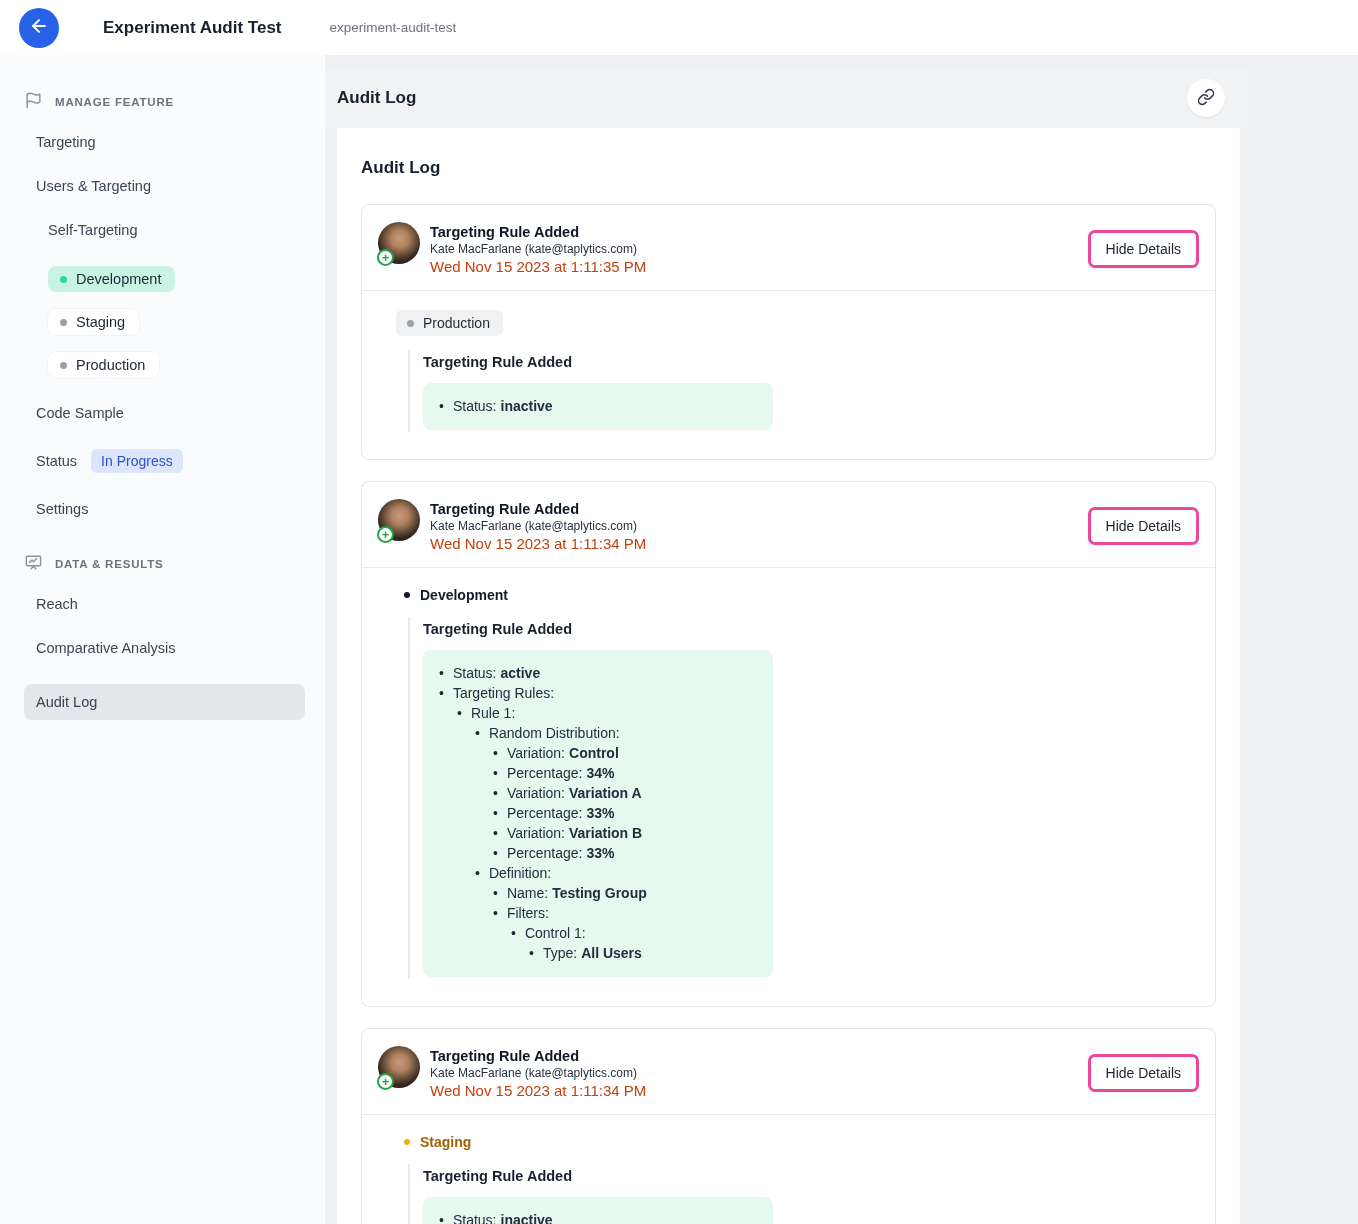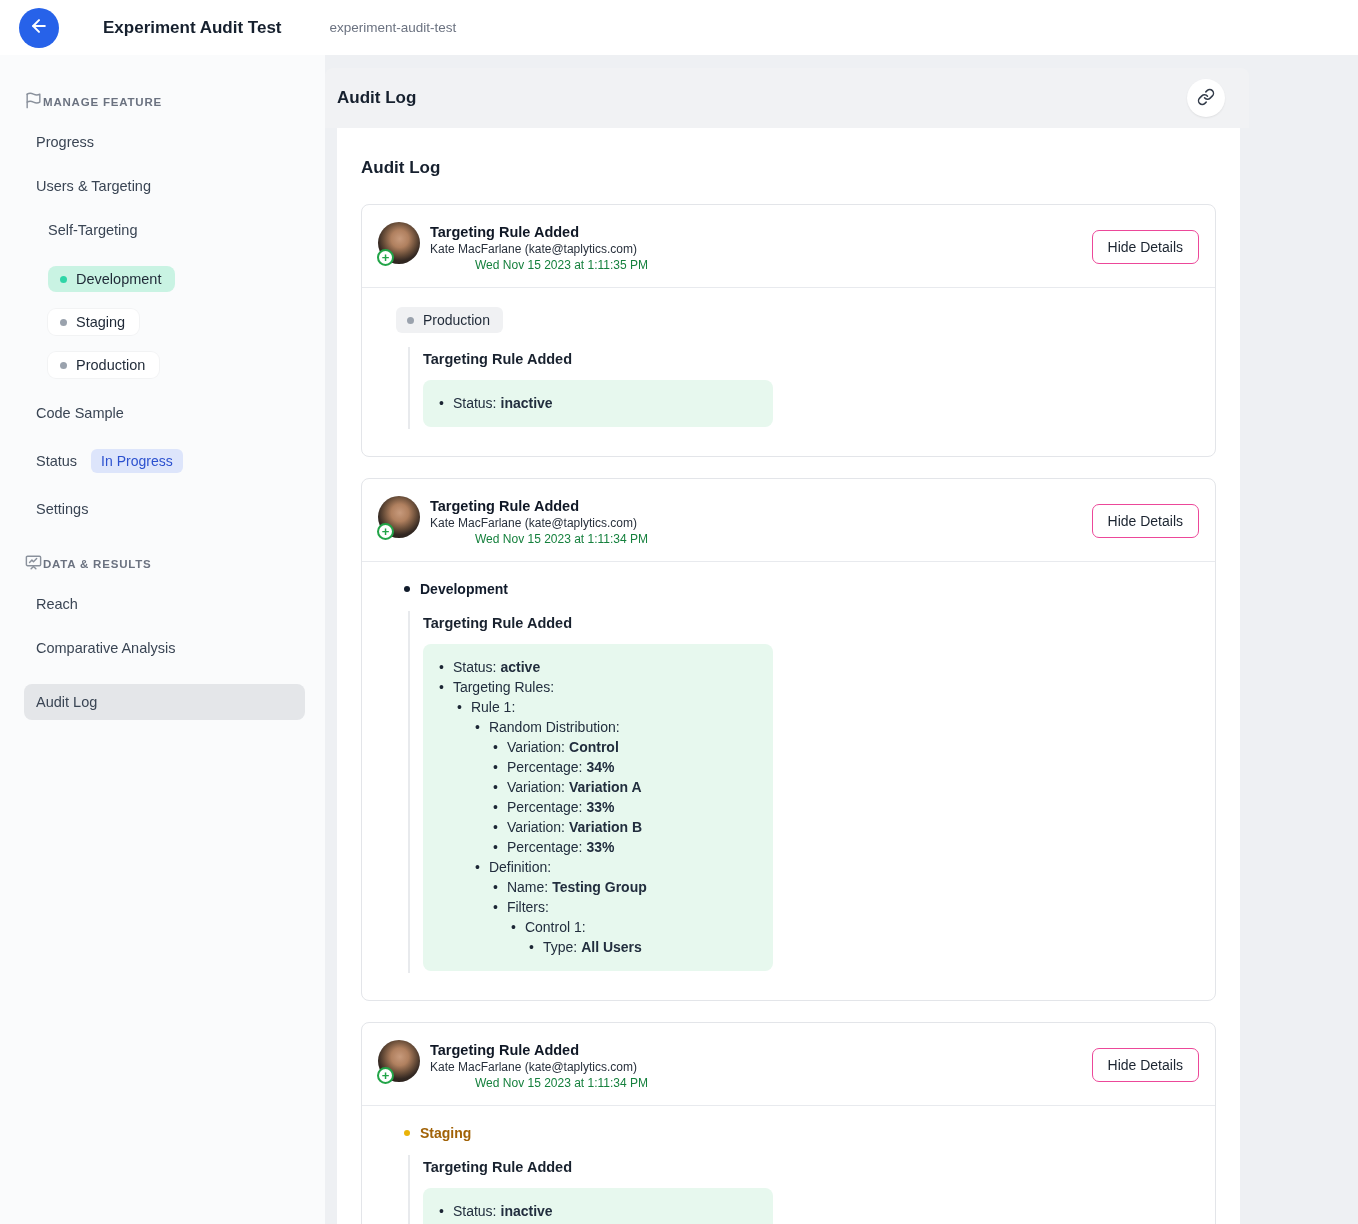--- a/index.html
+++ b/index.html
@@ -8,21 +8,21 @@
   
   .topbar { height:55px; background:#ffffff; display:flex; align-items:center; padding-left:19px;gap:32px; }
   .back-btn { width:40px; height:40px; border-radius:50%; background:#2762e9; border:none; display:flex; align-items:center; justify-content:center; cursor:pointer; flex:0 0 auto; }
   .topbar-title { font-size:17px; font-weight:700; color:#16202e; margin-left:12px; }
   .topbar-slug { font-size:13.5px; color:#6b7280; margin-left:16px; }
 
   .layout { display:flex; height:1169px; }
 
   
   .sidebar { width:325px; flex:0 0 auto; background:#fafbfc; padding:36px 20px 0 24px; }
-  .side-section-head { display:flex; align-items:center; color:#6b7280; font-size:11.5px; font-weight:700; letter-spacing:.8px; margin-bottom:22px; }
+  .side-section-head { display:flex; align-items:center; gap:12px; color:#6b7280; font-size:11.5px; font-weight:700; letter-spacing:.8px; margin-bottom:22px; }
   .side-item { font-size:14.5px; color:#3a4554; margin:0 0 28px 12px; cursor:pointer; }
   .side-item.indent1 { margin-left:24px; }
   .env-pill { display:inline-flex; align-items:center; gap:9px; font-size:14.5px; color:#1f2937; background:#ffffff; border-radius:8px; padding:5px 14px 5px 12px; margin:0 0 17px 24px; cursor:pointer; box-shadow:0 0 0 1px rgba(0,0,0,0.03); }
   .env-pill.active { background:#c9f3e3; box-shadow:none; }
   .dot { width:7px; height:7px; border-radius:50%; flex:0 0 auto; }
   .status-row { display:flex; align-items:center; gap:14px; margin:0 0 28px 12px; }
   .status-row .side-item { margin:0; }
   .badge { font-size:14px; color:#2c51cf; background:#dde5fb; border-radius:6px; padding:4px 10px; }
   .side-gap { height:10px; }
   .side-item.selected { background:#e4e6e9; border-radius:8px; margin-left:0; padding:10px 12px; }
@@ -38,23 +38,23 @@
 
   
   .card { border:1px solid #e3e5e9; border-radius:8px; margin-bottom:21px; background:#fff; }
   .card-head { display:flex; align-items:flex-start; padding:17px 16px 15px; }
   .avatar-wrap { position:relative; width:42px; height:42px; margin-right:10px; flex:0 0 auto; }
   .avatar { width:42px; height:42px; border-radius:50%; background:radial-gradient(circle at 52% 40%, #c79a7c 0%, #b0805f 26%, #6b4f3a 48%, #332822 66%, #1f1814 100%); }
   .plus-badge { position:absolute; left:-1px; bottom:-2px; width:17px; height:17px; border-radius:50%; background:#ffffff; border:2px solid #21a447; color:#21a447; font-size:13px; line-height:12px; font-weight:700; display:flex; align-items:center; justify-content:center; }
   .head-text { display:flex; flex-direction:column; gap:2px; padding-top:2px; }
   .card-title { font-size:14.5px; font-weight:700; color:#101826; }
   .card-author { font-size:12px; color:#28303c; }
-  .card-time { font-size:12px; color:#15803d;margin-left:45px; }
+  .card-time { font-size:15px; color:#c2410c; }
   .head-spacer { flex:1 1 auto; }
-  .hide-btn { background:#ffffff; border:1px solid #ec4899; border-radius:7px; padding:8px 15px; font-size:14px; color:#1b2430; font-family:inherit; cursor:pointer; align-self:center; }
+  .hide-btn { background:#ffffff; border:3px solid #ec4899; border-radius:7px; padding:8px 15px; font-size:14px; color:#1b2430; font-family:inherit; cursor:pointer; align-self:center; }
   .card-divider { border-top:1px solid #e8eaee; }
   .card-body { padding:19px 16px 27px; }
 
   .env-row-pill { display:inline-flex; align-items:center; gap:9px; background:#f0f1f3; border-radius:6px; padding:5px 13px 5px 11px; font-size:14px; color:#1f2937; margin-left:18px; }
   .env-row-bullet { display:flex; align-items:center; gap:10px; font-size:14px; font-weight:700; margin-left:26px; }
 
   .detail-section { border-left:2px solid #e8eaed; margin:14px 0 0 30px; padding:4px 0 2px 13px; }
   .detail-title { font-size:14.5px; font-weight:700; color:#19222f; margin-bottom:13px; }
   .detail-box { background:#e7f8ee; border-radius:8px; width:350px; padding:13px 16px 14px; }
   .detail-row { display:flex; font-size:14px; line-height:20px; color:#222e3e; }
@@ -83,21 +83,21 @@
     <div class="side-section-head">
       <span>
         <svg width="19" height="19" viewBox="0 0 24 24" fill="none" stroke="#8a919c" stroke-width="1.8" stroke-linecap="round" stroke-linejoin="round">
             <path d="M4 21V4"></path>
             <path d="M4 4c2.5-1.6 5-1.6 8 0s5.5 1.6 8 0v10c-2.5 1.6-5 1.6-8 0s-5.5-1.6-8 0"></path>
           </svg>
       </span>
       <span>MANAGE FEATURE</span>
     </div>
 
-    <div class="side-item">Progress</div>
+    <div class="side-item">Targeting</div>
     <div class="side-item">Users &amp; Targeting</div>
     <div class="side-item indent1">Self-Targeting</div>
 
     <div class="env-pill active">
       <span class="dot" style="background:#2fd5a7"></span>
       <span>Development</span>
     </div><br>
     <div class="env-pill">
       <span class="dot" style="background:#9aa2ad"></span>
       <span>Staging</span>

